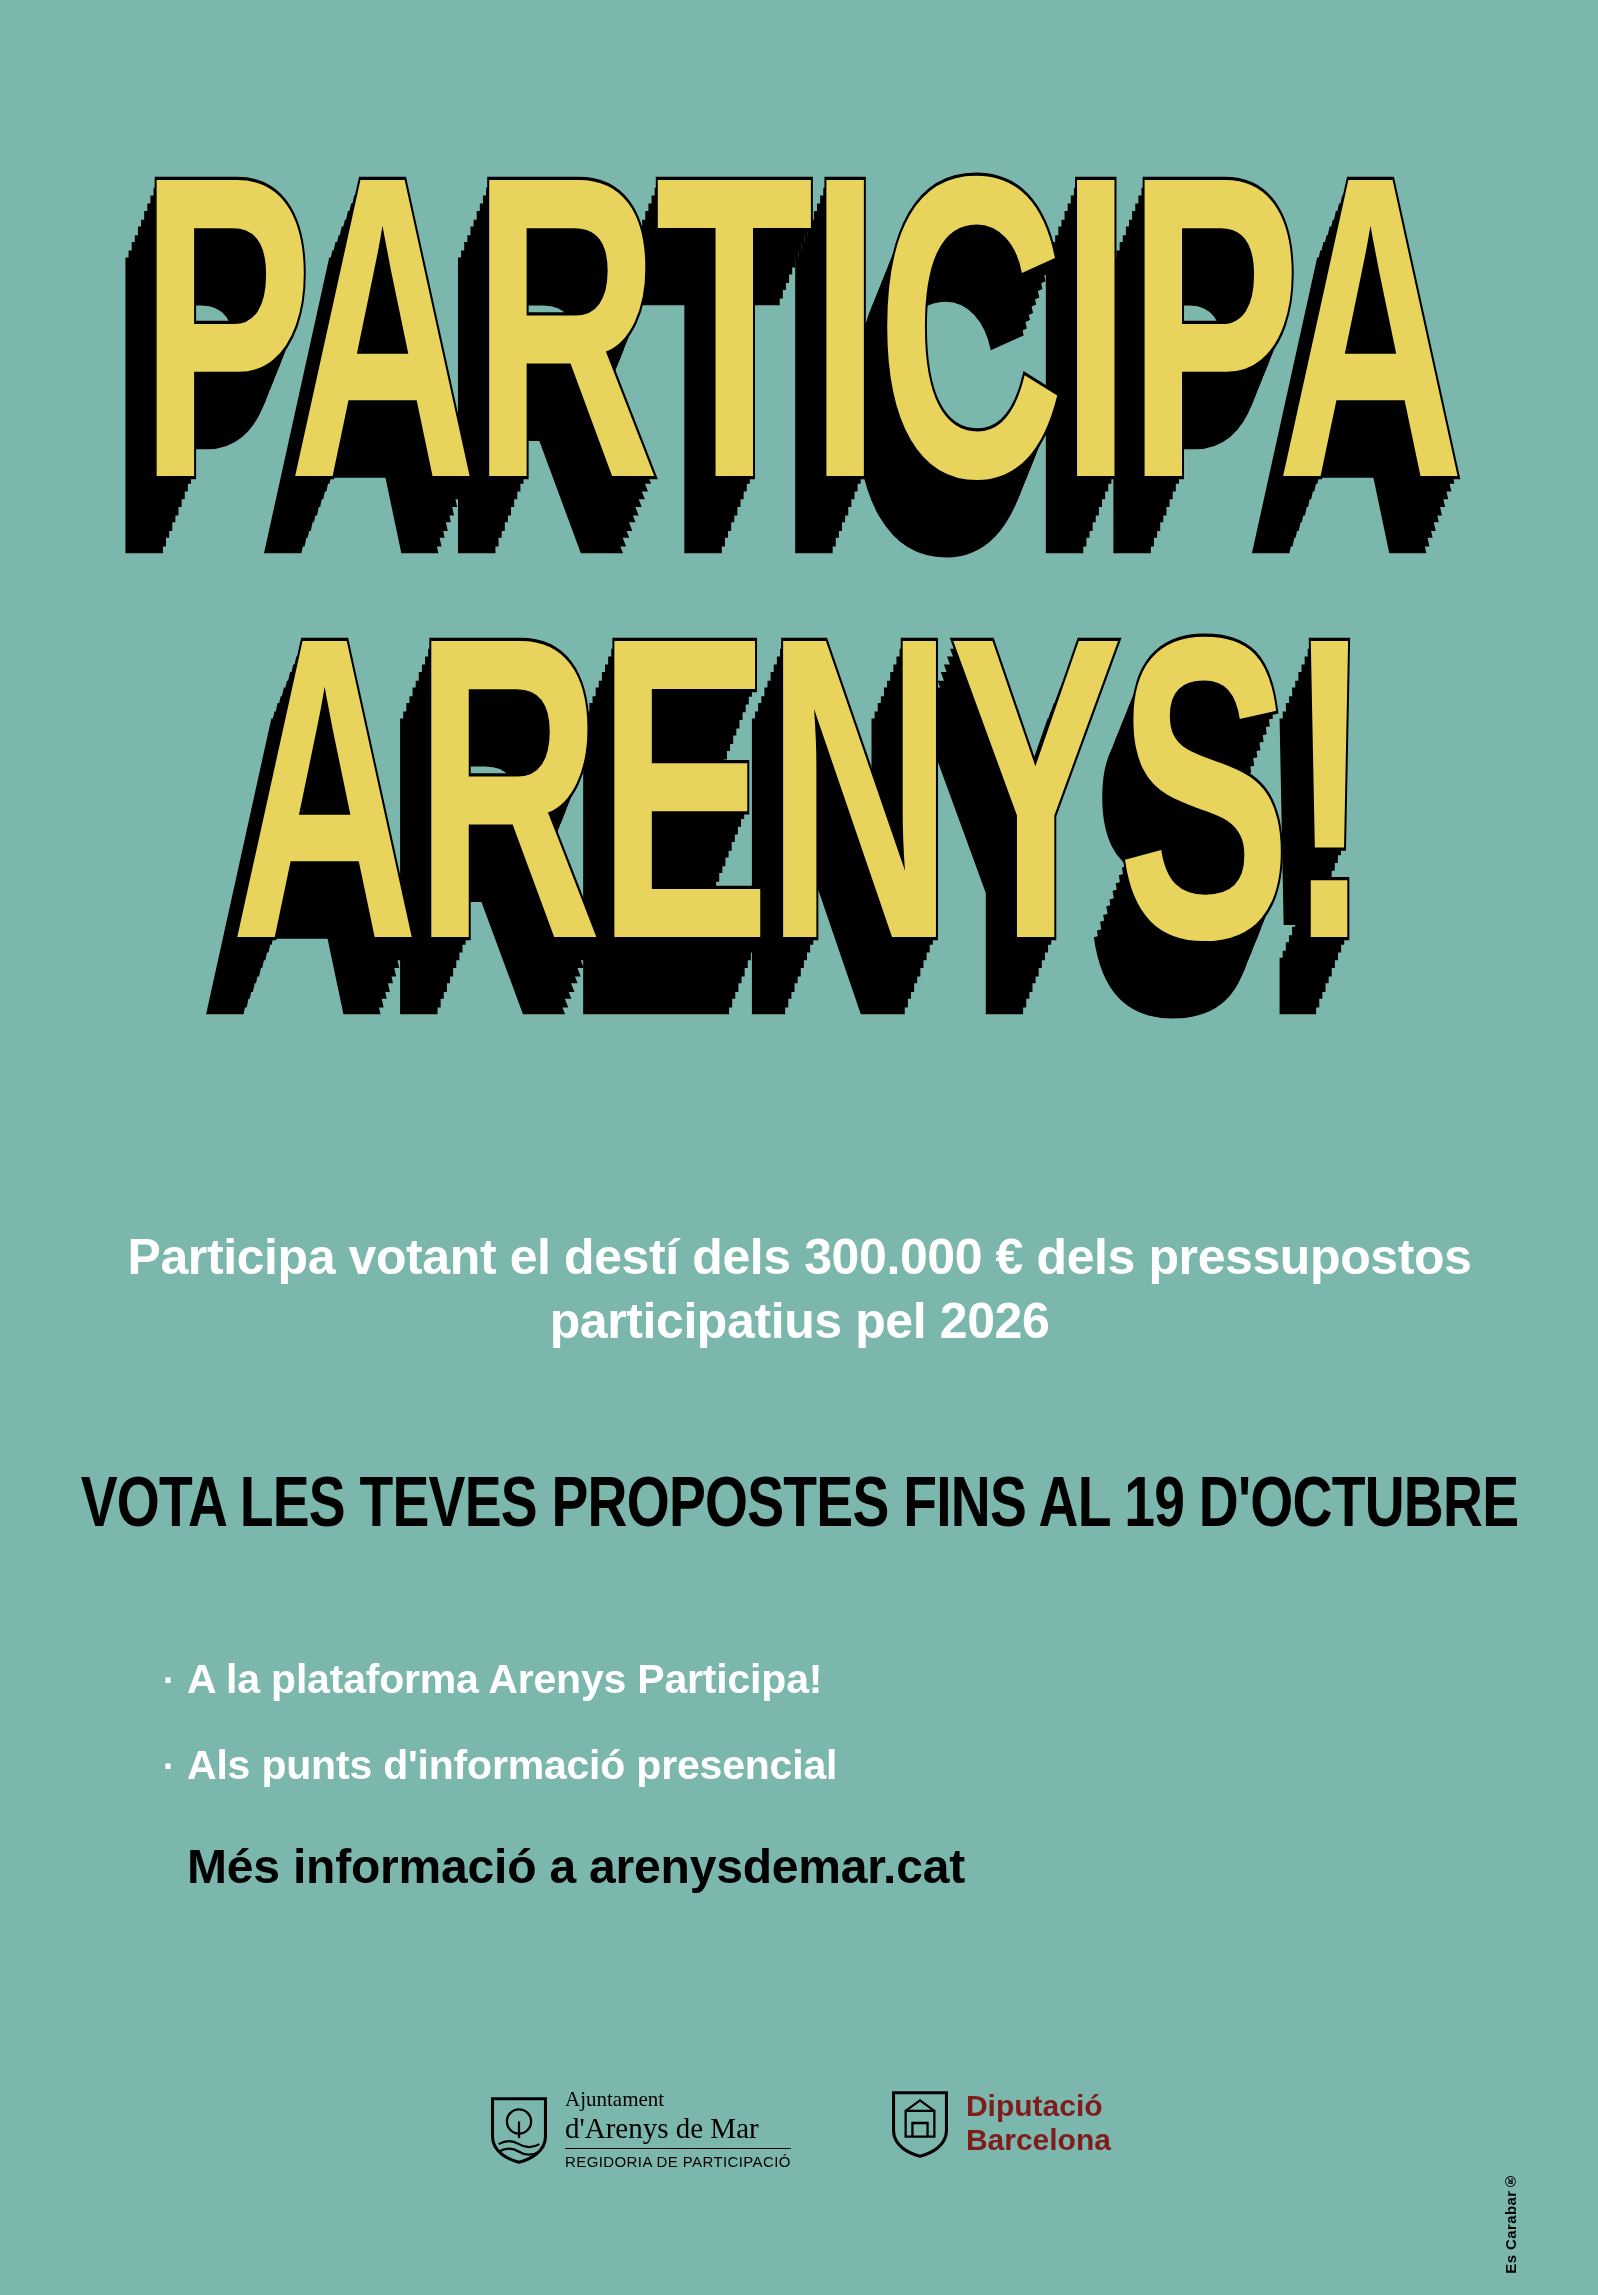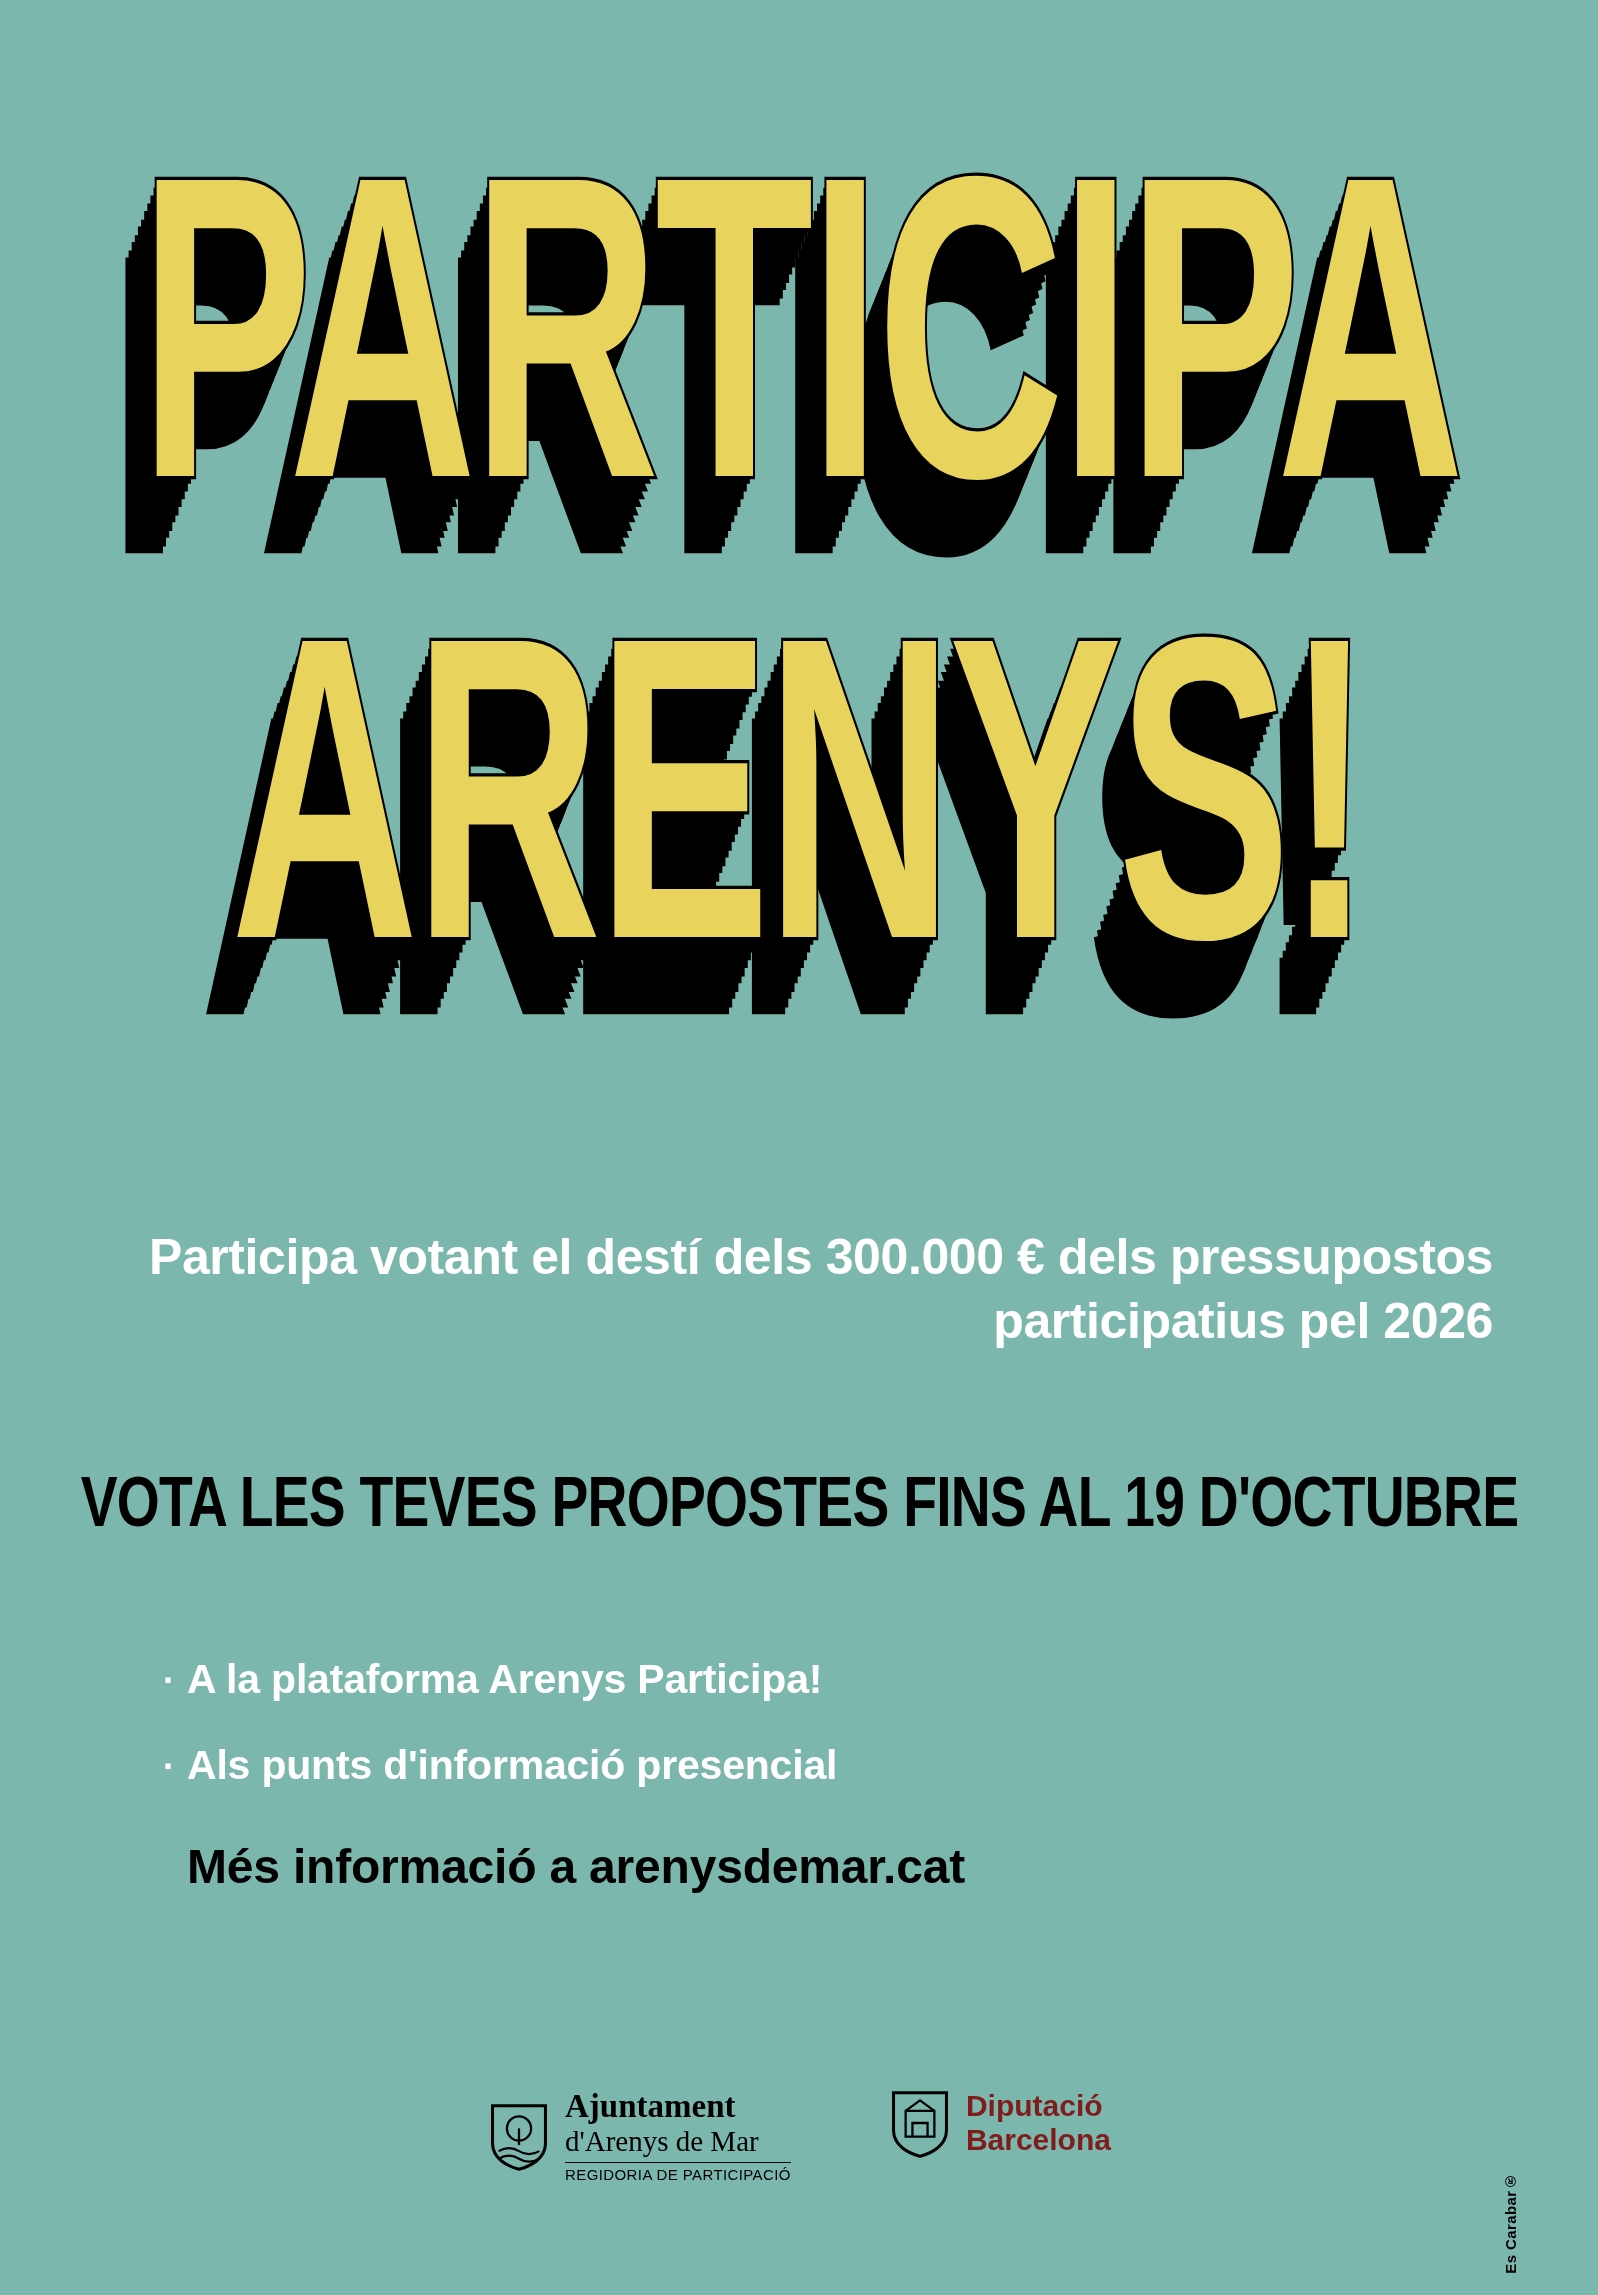--- a/index.html
+++ b/index.html
@@ -58,21 +58,21 @@
     top: 461px;
     font-size: 250px;
   }
 
   
   .subtitle {
     position: absolute;
     left: 0;
     top: 1225px;
     width: 1599px;
-    text-align: right;
+    text-align: center;
     color: #ffffff;
     font-weight: bold;
     font-size: 50px;
     line-height: 1.28;
     letter-spacing: -0.4px;
     padding: 0 106px;
     box-sizing: border-box;
   }
 
   
@@ -159,22 +159,22 @@
     width: 62px;
     height: 70px;
     flex: 0 0 62px;
   }
   .logo-text-ajt {
     color: #000;
     line-height: 1.12;
   }
   .logo-text-ajt .l1 {
     font-family: "Liberation Serif", serif;
-    font-size: 33px;
-    font-weight: bold;
+    font-size: 21px;
+    font-weight: normal;
   }
   .logo-text-ajt .l2 {
     font-family: "Liberation Serif", serif;
     font-size: 29px;
     font-weight: normal;
   }
   .logo-text-ajt .l3 {
     font-size: 15px;
     font-weight: normal;
     letter-spacing: 0.4px;

